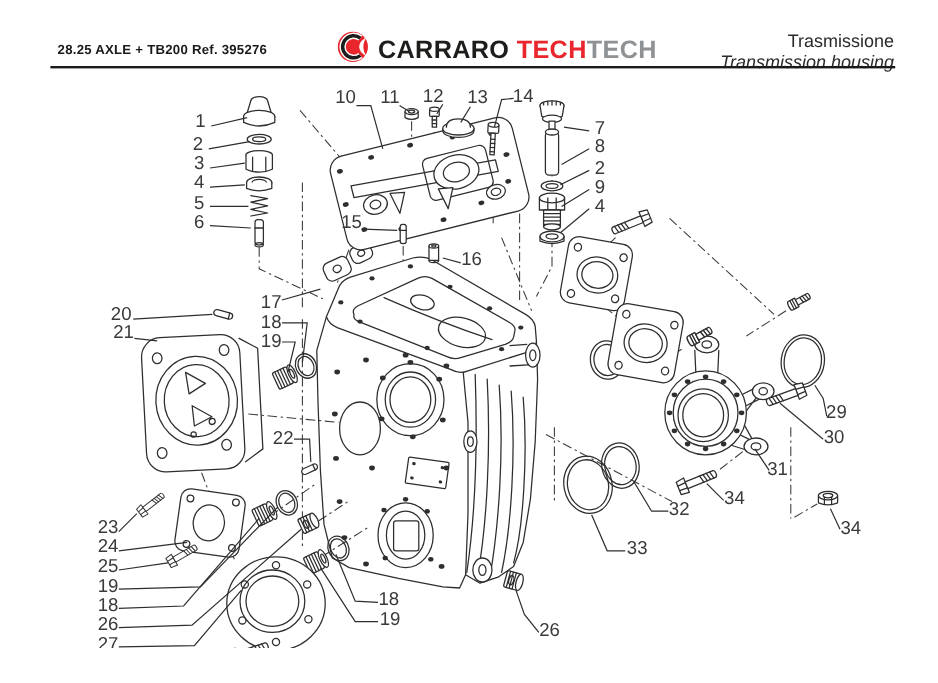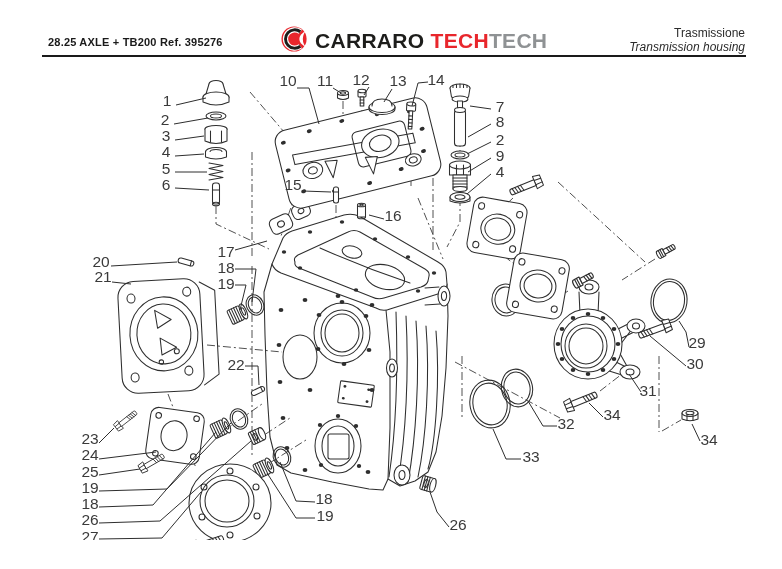--- a/index.html
+++ b/index.html
@@ -4,21 +4,21 @@
 <style>
   html,body{margin:0;padding:0;background:#fff;}
   #page{position:relative;width:782px;height:540px;background:#fff;overflow:hidden;
         font-family:"Liberation Sans",sans-serif;}
   .ref{position:absolute;left:48px;top:36px;font-size:11px;font-weight:bold;color:#1a1a1a;letter-spacing:.2px;}
   .rule{position:absolute;left:42px;top:55px;width:704px;height:2px;background:#1a1a1a;}
   .logo{position:absolute;left:281px;top:24px;display:flex;align-items:center;gap:5px;}
   .logo-text{font-size:21px;font-weight:bold;color:#1d1d1b;letter-spacing:.3px;white-space:nowrap;}
   .logo-text .red{color:#e8262c;}
   .logo-text .gray{color:#8f9294;font-weight:600;}
-  .titles{position:absolute;right:37px;top:26px;text-align:right;font-size:12px;color:#2b2b2b;line-height:1.2;}
+  .titles{position:absolute;right:37px;top:26px;text-align:right;font-size:15px;color:#2b2b2b;line-height:1.2;}
   .titles .it{font-style:italic;margin-left:12px;}
   svg{position:absolute;left:0;top:0;}
   .s{stroke:#2e2e2e;stroke-width:1.05;fill:#fff;stroke-linejoin:round;stroke-linecap:round;}
   .sn{stroke:#2e2e2e;stroke-width:1.05;fill:none;stroke-linejoin:round;stroke-linecap:round;}
   .hd{fill:#2e2e2e;stroke:none;}
   .dd{stroke:#3c3c3c;stroke-width:.9;fill:none;stroke-dasharray:8 3 2 3;}
   .leader{fill:none;stroke:#2e2e2e;stroke-width:1;}
   .plabel{font:15.5px "Liberation Sans",sans-serif;fill:#3a3a3a;text-anchor:middle;}
 </style>
 </head>

